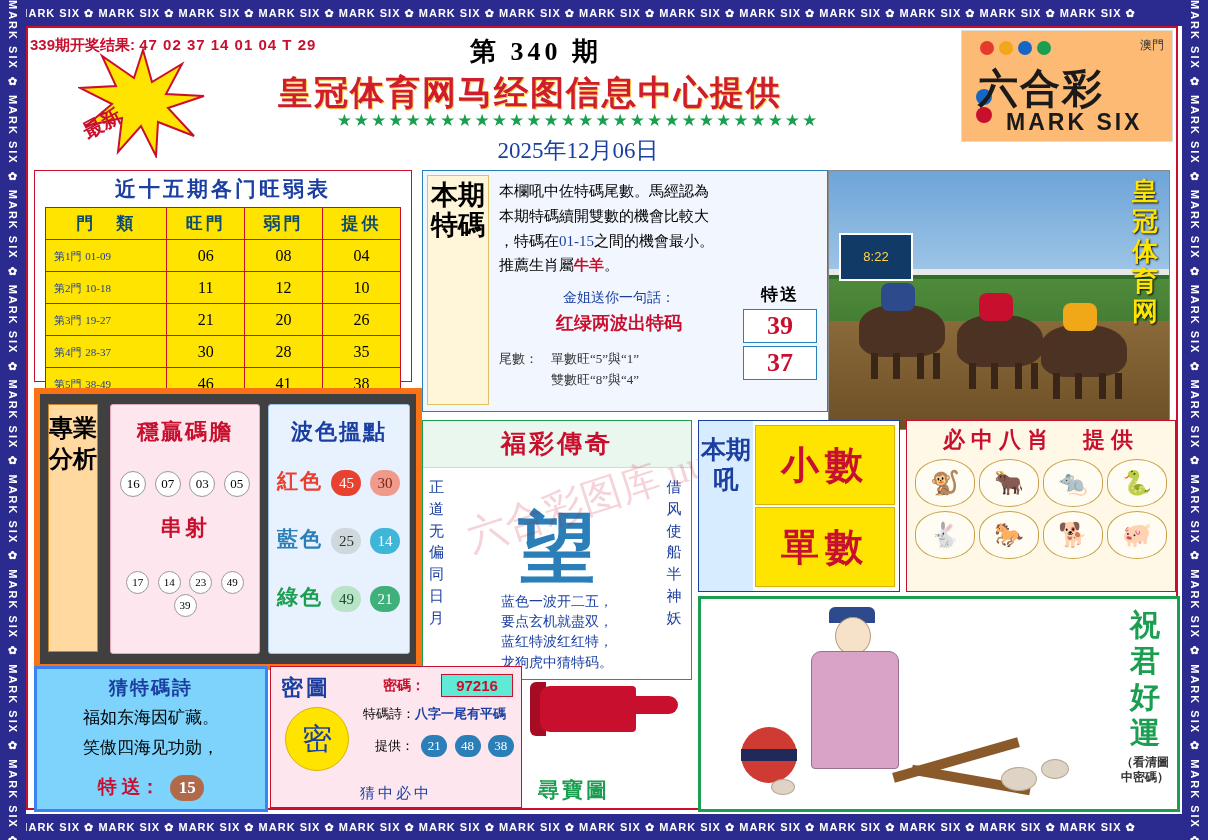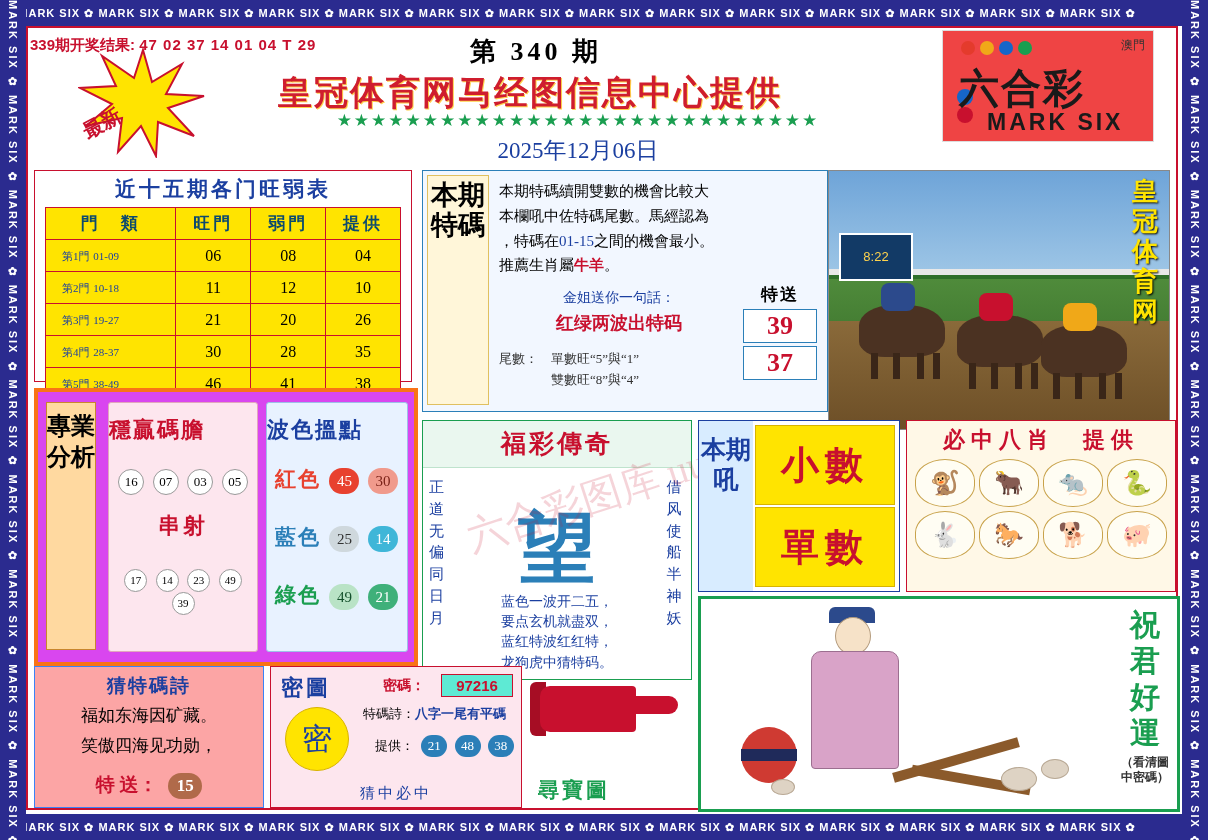--- a/index.html
+++ b/index.html
@@ -42,37 +42,37 @@
   .site-title{
     position:absolute;left:248px;top:40px;width:600px;
     font-size:34px;font-weight:bold;color:#cf1d2e;
     font-family:"Liberation Serif",serif;letter-spacing:2px;
     text-shadow:1px 1px 0 #ffd34d;
   }
   .stars{position:absolute;left:248px;top:80px;width:600px;text-align:center;color:#1a9e50;font-size:17px;letter-spacing:2px;overflow:hidden;white-space:nowrap;}
   .date{position:absolute;left:248px;top:105px;width:600px;text-align:center;font-size:23px;color:#1b3fa0;font-family:"Liberation Serif",serif;}
 
   
-  .logo{position:absolute;right:20px;top:0px;width:210px;height:110px;background:#ef4444;border:1px solid #ddd;}
+  .logo{position:absolute;right:1px;top:0px;width:210px;height:110px;background:#fdba74;border:1px solid #ddd;}
   .logo .macau{position:absolute;right:8px;top:6px;font-size:12px;color:#333;}
   .logo .dots{position:absolute;left:18px;top:10px;}
   .logo .dot{width:14px;height:14px;border-radius:50%;display:inline-block;margin-right:5px;}
   .logo .cn{position:absolute;left:16px;top:30px;font-size:40px;font-weight:bold;color:#1a1a1a;font-family:"Liberation Serif",serif;letter-spacing:2px;}
   .logo .en{position:absolute;left:44px;top:78px;font-size:23px;font-weight:bold;color:#1a1a1a;letter-spacing:3px;}
   .logo .dot2{position:absolute;left:14px;top:76px;width:16px;height:16px;border-radius:50%;background:#c8102e;}
   .logo .dot3{position:absolute;left:14px;top:58px;width:16px;height:16px;border-radius:50%;background:#1666c8;}
 
   
   .tbl-box{position:absolute;left:4px;top:140px;width:376px;height:210px;background:#fff;border:1px solid #c8102e;}
   .tbl-title{text-align:center;font-size:21px;font-weight:bold;color:#1b3fa0;font-family:"Liberation Serif",serif;letter-spacing:3px;padding:4px 0 2px;}
   table.grid{border-collapse:collapse;width:356px;margin:2px auto 0;}
   table.grid td,table.grid th{border:1px solid #c8102e;height:29px;text-align:center;font-size:16px;}
   table.grid thead th{background:#ffe400;color:#0c4a6e;font-weight:bold;font-size:17px;letter-spacing:3px;}
   table.grid tbody td{background:#ffe400;color:#000;font-family:"Liberation Serif",serif;}
-  table.grid tbody td.rowlab{color:#c8102e;font-weight:bold;text-align:left;padding-left:16px;font-size:15px;margin-left:36px;}
+  table.grid tbody td.rowlab{color:#c8102e;font-weight:bold;text-align:left;padding-left:8px;font-size:15px;margin-left:36px;}
   table.grid tbody td.rowlab span{color:#1b3fa0;font-size:11px;font-weight:normal;}
 
   
   .tema-box{position:absolute;left:392px;top:140px;width:404px;height:240px;border:1px solid #2b7fb8;background:#f2f7ff;}
   .tema-left{position:absolute;left:4px;top:4px;width:62px;height:230px;background:#fff6d9;border:1px solid #e0c060;
     text-align:center;font-size:27px;font-weight:bold;color:#000;font-family:"Liberation Serif",serif;line-height:1.12;padding-top:4px;box-sizing:border-box;}
   .tema-text{position:absolute;left:76px;top:8px;width:320px;font-size:15px;color:#000;line-height:1.65;font-family:"Liberation Serif",serif;}
   .tema-text b{color:#c8102e;}
   .tema-text .blue{color:#1b3fa0;}
   .tema-hint{position:absolute;left:76px;top:118px;width:240px;text-align:center;font-size:14px;color:#1b3fa0;font-family:"Liberation Serif",serif;}
@@ -89,27 +89,27 @@
   .photo .grass{position:absolute;left:0;top:42%;width:100%;height:58%;background:linear-gradient(#4f8b3b,#2e5f22);}
   .photo .track{position:absolute;left:0;top:58%;width:100%;height:42%;background:linear-gradient(#8a6a3a,#6d4f27);}
   .photo .board{position:absolute;left:10px;top:62px;width:70px;height:44px;background:#123a66;border:2px solid #fff;color:#ffd34d;font-size:13px;text-align:center;line-height:44px;}
   .photo .horse{position:absolute;bottom:28%;width:86px;height:52px;background:#4b3222;border-radius:40% 45% 35% 30%;}
   .photo .horse .leg{position:absolute;bottom:-22px;width:7px;height:26px;background:#3a2618;}
   .photo .jock{position:absolute;top:-22px;left:22px;width:34px;height:28px;border-radius:8px;}
   .photo .ttl{position:absolute;right:2px;top:6px;width:44px;text-align:center;color:#ffe400;font-size:26px;font-weight:bold;
      font-family:"Liberation Serif",serif;line-height:1.15;text-shadow:1px 1px 2px #000;}
 
   
-  .analysis{position:absolute;left:4px;top:358px;width:376px;height:270px;background:#d946ef;border:4px solid #f97316;}
+  .analysis{position:absolute;left:4px;top:358px;width:376px;height:270px;background:#404040;border:6px solid #f97316;}
   .an-left{position:absolute;left:8px;top:10px;width:50px;height:248px;background:#ffd9a0;border:1px solid #c8872e;
     text-align:center;font-size:24px;font-weight:bold;color:#000;font-family:"Liberation Serif",serif;line-height:1.28;padding-top:8px;box-sizing:border-box;}
   .card{position:absolute;top:10px;height:248px;background:#fde6ee;border:1px solid #e2a6bd;border-radius:3px;}
   .card.c1{left:70px;width:148px;}
   .card.c2{left:228px;width:140px;background:#e8f2ff;border-color:#9dc0e8;}
-  .card .hd{text-align:left;font-size:22px;font-weight:bold;color:#c8102e;font-family:"Liberation Serif",serif;padding-top:12px;letter-spacing:2px;}
+  .card .hd{text-align:center;font-size:22px;font-weight:bold;color:#c8102e;font-family:"Liberation Serif",serif;padding-top:12px;letter-spacing:2px;}
   .card.c2 .hd{color:#1b3fa0;}
   .balls{position:absolute;left:0;width:100%;text-align:center;}
   .ball{display:inline-block;width:24px;height:24px;line-height:24px;border-radius:50%;border:1px solid #999;background:#fff;font-size:13px;margin:0 2px;color:#000;font-family:"Liberation Serif",serif;}
   .mid-lab{position:absolute;left:0;width:100%;text-align:center;font-size:22px;font-weight:bold;color:#c8102e;font-family:"Liberation Serif",serif;letter-spacing:3px;}
   .wave-row{position:absolute;left:8px;width:124px;height:36px;}
   .wave-row .wl{font-size:21px;font-weight:bold;font-family:"Liberation Serif",serif;letter-spacing:2px;}
   .wave-row .wb{display:inline-block;width:30px;height:26px;line-height:26px;border-radius:13px;text-align:center;font-size:15px;color:#fff;margin-left:4px;font-family:"Liberation Serif",serif;}
 
   
   .fucai{position:absolute;left:392px;top:390px;width:268px;height:258px;border:1px solid #1a9e50;background:#fff;}
@@ -142,21 +142,21 @@
   .bigpic .hat{position:absolute;left:18px;top:-10px;width:46px;height:16px;background:#2c4a8c;border-radius:6px 6px 0 0;}
   .bigpic .cap{position:absolute;right:6px;top:8px;width:52px;text-align:center;color:#1a9e50;font-size:30px;font-weight:bold;font-family:"Liberation Serif",serif;line-height:1.2;}
   .bigpic .cap small{display:block;font-size:12px;color:#333;line-height:1.25;margin-top:4px;}
   .bigpic .ball1{position:absolute;left:40px;bottom:26px;width:56px;height:56px;border-radius:50%;background:#cf3a32;}
   .bigpic .ball1 .seg{position:absolute;left:0;top:40%;width:100%;height:20%;background:#1f2a5a;}
   .bigpic .plank{position:absolute;left:190px;bottom:44px;width:130px;height:10px;background:#8b5a2b;transform:rotate(-16deg);}
   .bigpic .plank2{position:absolute;left:210px;bottom:24px;width:120px;height:10px;background:#8b5a2b;transform:rotate(10deg);}
   .bigpic .stone{position:absolute;background:#ded3c4;border:1px solid #b8a894;border-radius:50%;}
 
   
-  .poem{position:absolute;left:4px;top:636px;width:228px;height:140px;border:1px solid #3b82f6;background:#fca5a5;}
+  .poem{position:absolute;left:4px;top:636px;width:228px;height:140px;border:3px solid #3b82f6;background:#7dd3fc;}
   .poem .hd{text-align:center;font-size:19px;font-weight:bold;color:#1b3fa0;font-family:"Liberation Serif",serif;padding-top:6px;letter-spacing:2px;}
   .poem .line{text-align:center;font-size:17px;color:#000;font-family:"Liberation Serif",serif;line-height:1.5;margin-top:4px;}
   .poem .send{position:absolute;left:0;bottom:8px;width:100%;text-align:center;font-size:19px;font-weight:bold;color:#c8102e;font-family:"Liberation Serif",serif;}
   .poem .send .b{display:inline-block;width:34px;height:26px;line-height:26px;border-radius:13px;background:#b06a4a;color:#fff;font-size:17px;margin-left:6px;}
 
   
   .mitu{position:absolute;left:240px;top:636px;width:250px;height:140px;border:1px solid #c8102e;background:#fde6ee;}
   .mitu .t1{position:absolute;left:10px;top:6px;font-size:22px;font-weight:bold;color:#1b3fa0;font-family:"Liberation Serif",serif;letter-spacing:3px;}
   .mitu .t2{position:absolute;left:112px;top:10px;font-size:14px;color:#c8102e;font-weight:bold;font-family:"Liberation Serif",serif;}
   .mitu .code{position:absolute;left:170px;top:7px;width:70px;height:21px;line-height:21px;text-align:center;background:#5eead4;border:1px solid #c8102e;color:#c8102e;font-size:15px;font-weight:bold;}
@@ -264,22 +264,22 @@
           <td>41</td>
           <td>38</td>
         </tr>
       </tbody>
     </table>
   </div>
 
   <div class="tema-box">
     <div class="tema-left">本期特碼</div>
     <div class="tema-text">
+      <div>本欄吼中佐特碼尾數。馬經認為</div>
       <div>本期特碼續開雙數的機會比較大</div>
-      <div>本欄吼中佐特碼尾數。馬經認為</div>
       <div>
         <span>，特碼在</span><span class="blue">01-15</span><span>之間的機會最小。</span>
       </div>
       <div>
         <span>推薦生肖屬</span><b>牛羊</b><span>。</span>
       </div>
     </div>
     <div class="tema-hint">
       <span>金姐送你一句話：</span>
       <span class="red">红绿两波出特码</span>

